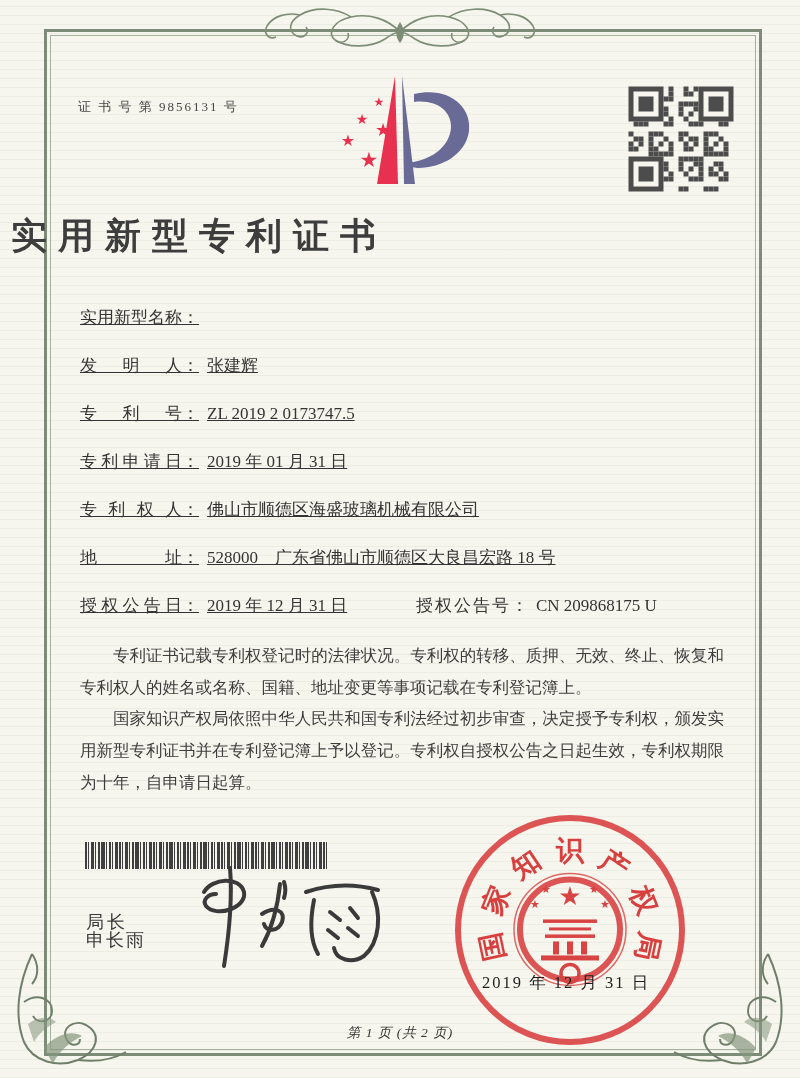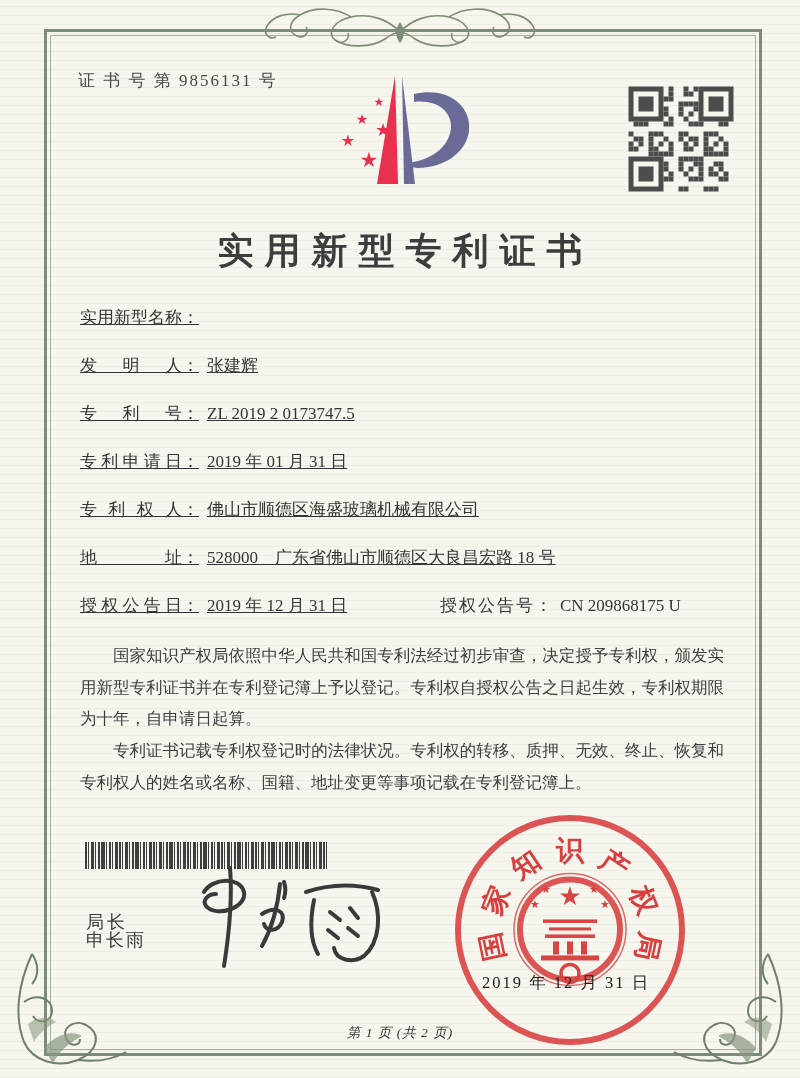--- a/index.html
+++ b/index.html
@@ -13,33 +13,33 @@
   .frame-outer{position:absolute;left:44px;top:29px;width:712px;height:1021px;
                border:3px solid #7d8c79;}
   .frame-inner{position:absolute;left:3px;top:3px;right:3px;bottom:3px;
                border:1px solid #a3b29c;}
   
   .top-flourish{position:absolute;left:50%;top:2px;transform:translateX(-50%);}
   .corner-fl{position:absolute;bottom:6px;}
   .corner-fl.left{left:6px;}
   .corner-fl.right{right:6px;transform:scaleX(-1);}
   
-  .cert-no{position:absolute;left:78px;top:69px;font-size:17px;color:#474747;
+  .cert-no{position:absolute;left:78px;top:98px;font-size:13px;color:#474747;
            letter-spacing:2px;}
   .logo{position:absolute;left:322px;top:68px;}
   .qr{position:absolute;left:626px;top:84px;width:110px;height:110px;}
-  .title{position:absolute;left:0;top:212px;width:100%;text-align:center;
-         font-size:36px;font-weight:600;color:#3d3d3d;letter-spacing:11px;text-indent:11px;margin-top:15px;}
+  .title{position:absolute;left:0;top:212px;width:100%;
+         font-size:36px;font-weight:600;color:#3d3d3d;letter-spacing:11px;text-indent:11px;}
   
   .fields{position:absolute;left:80px;top:306px;width:646px;font-size:17px;color:#343434;text-decoration:underline;}
   .frow{display:flex;height:24px;line-height:24px;margin-bottom:24px;position:relative;}
   .flabel{display:inline-block;width:102px;text-align:justify;text-align-last:justify;}
   .fcolon{display:inline-block;margin-right:8px;}
   .fval{white-space:pre-wrap;}
-  .grant-no-group{position:absolute;left:360px;top:0;display:flex;}
+  .grant-no-group{position:absolute;left:336px;top:0;display:flex;}
   .grant-no-group .flabel{width:auto;letter-spacing:2px;text-align-last:auto;}
   
   .body-text{position:absolute;left:80px;top:640px;width:644px;font-size:16.5px;
              line-height:1.92;color:#3d3d3d;text-align:justify;}
   .body-text p{margin:0;text-indent:2em;}
   
   .barcode{position:absolute;left:85px;top:842px;}
   .sig-title{position:absolute;left:86px;top:894px;font-size:18px;color:#3a3a3a;letter-spacing:3px;margin-top:16px;}
   .sig-name{position:absolute;left:86px;top:928px;font-size:18px;color:#3a3a3a;letter-spacing:2px;}
   .autograph{position:absolute;left:188px;top:862px;}
@@ -286,22 +286,22 @@
         <span class="fval">2019 年 12 月 31 日</span>
       <span class="grant-no-group">
         <span class="flabel">授权公告号</span>
           <span class="fcolon">：</span>
           <span class="fval">CN 209868175 U</span>
       </span>
     </div>
   </div>
 
   <div class="body-text">
+    <p>专利证书记载专利权登记时的法律状况。专利权的转移、质押、无效、终止、恢复和专利权人的姓名或名称、国籍、地址变更等事项记载在专利登记簿上。</p>
     <p>国家知识产权局依照中华人民共和国专利法经过初步审查，决定授予专利权，颁发实用新型专利证书并在专利登记簿上予以登记。专利权自授权公告之日起生效，专利权期限为十年，自申请日起算。</p>
-    <p>专利证书记载专利权登记时的法律状况。专利权的转移、质押、无效、终止、恢复和专利权人的姓名或名称、国籍、地址变更等事项记载在专利登记簿上。</p>
   </div>
 
   <svg class="barcode" width="248" height="27" viewBox="0 0 248 27">
       <rect x="0" y="0" width="2" height="27" fill="#3f3f3f"></rect>
       <rect x="3" y="0" width="1" height="27" fill="#3f3f3f"></rect>
       <rect x="6" y="0" width="3" height="27" fill="#3f3f3f"></rect>
       <rect x="10" y="0" width="1" height="27" fill="#3f3f3f"></rect>
       <rect x="13" y="0" width="2" height="27" fill="#3f3f3f"></rect>
       <rect x="16" y="0" width="4" height="27" fill="#3f3f3f"></rect>
       <rect x="21" y="0" width="1" height="27" fill="#3f3f3f"></rect>

